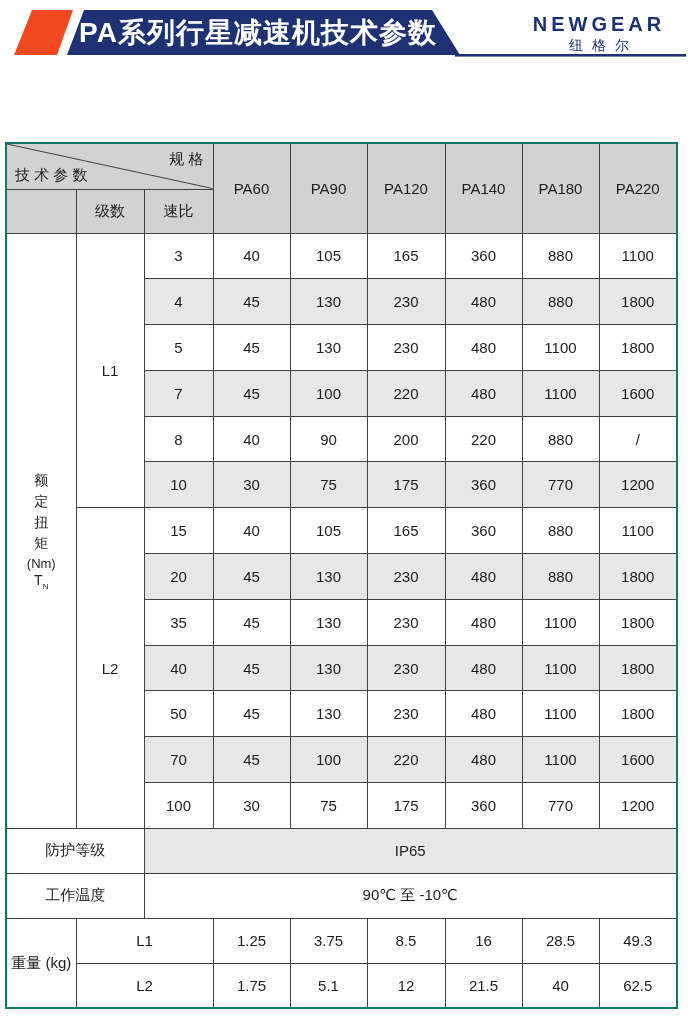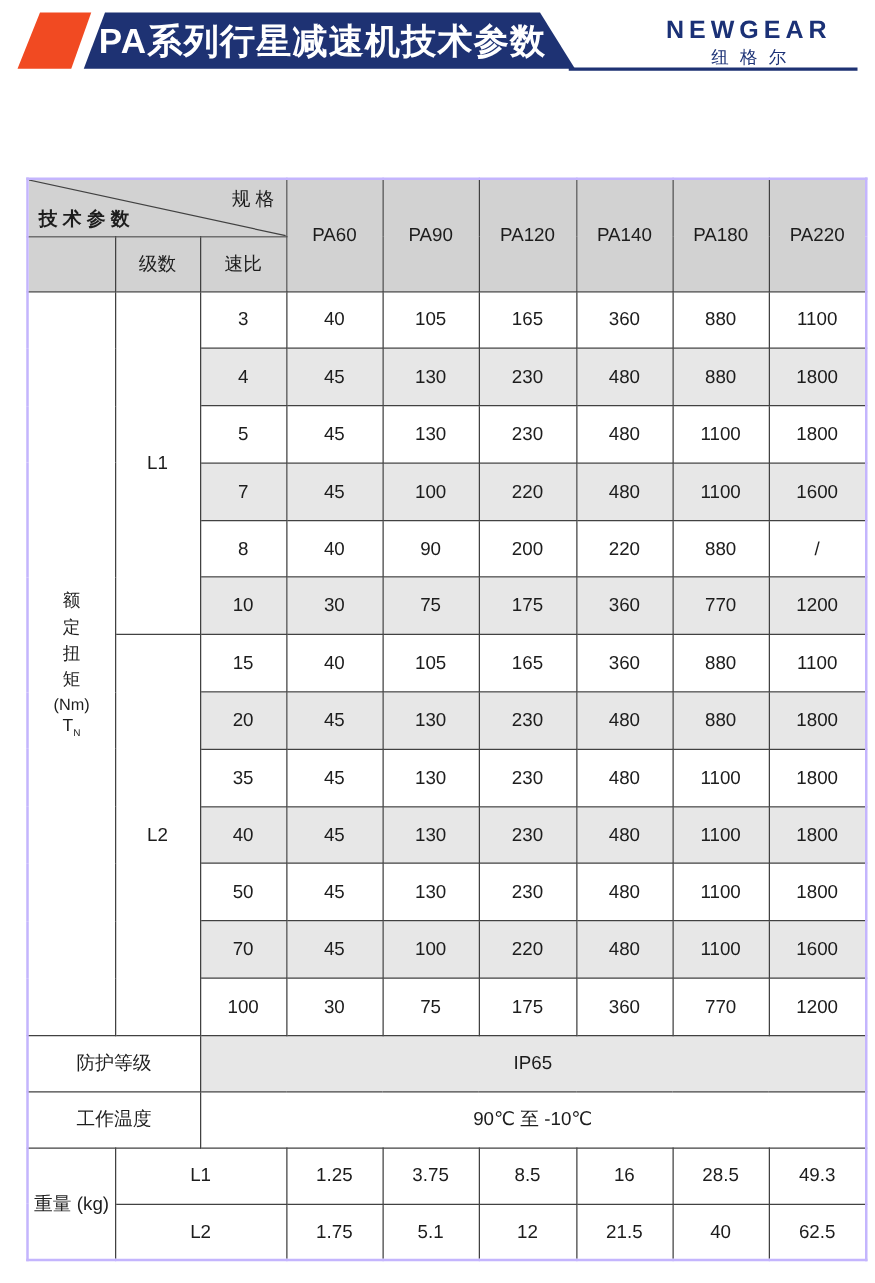--- a/index.html
+++ b/index.html
@@ -9,41 +9,41 @@
   
   .banner-svg{position:absolute;left:0;top:0;width:700px;height:62px;display:block;}
   .banner-title{position:absolute;left:84px;top:10px;width:348px;height:45px;
         display:flex;align-items:center;justify-content:center;
         color:#ffffff;font-size:28px;font-weight:bold;letter-spacing:1px;white-space:nowrap;}
   .logo{position:absolute;left:510px;top:13px;width:178px;text-align:center;color:#1b3176;}
   .logo-en{font-size:20px;font-weight:bold;letter-spacing:4px;white-space:nowrap;}
   .logo-cn{font-size:14px;font-weight:normal;letter-spacing:9px;margin-left:9px;margin-top:1px;white-space:nowrap;}
 
   
-  table.spec{position:absolute;left:21px;top:142px;width:671px;
+  table.spec{position:absolute;left:5px;top:142px;width:671px;
         border-collapse:collapse;table-layout:fixed;
-        border:2px solid #c4b5fd;}
+        border:2px solid #0f766e;}
   table.spec td{border:1px solid #414141;text-align:center;vertical-align:middle;
         font-size:15px;padding:0;background:#ffffff;overflow:hidden;}
   tr.hdr1{height:46px;} tr.hdr2{height:44px;}
   tr.d{height:45.8px;}
   tr.info{height:45px;}
   tr.hdr1 td, tr.hdr2 td{background:#d2d2d2;}
   tr.alt td{background:#e7e7e7;}
   td.model{font-size:15px;}
   td.lab{font-size:14px;}
   td.small-lab{font-size:13px;white-space:nowrap;margin-top:48px;}
   td.alt-bg{background:#e7e7e7 !important;}
 
   
   td.corner{position:relative;}
   .diag{position:absolute;left:0;top:0;width:100%;height:100%;}
   .diag line{stroke:#414141;stroke-width:1;vector-effect:non-scaling-stroke;}
   .c-spec{position:absolute;top:6px;right:9px;font-size:15px;}
-  .c-tech{position:absolute;bottom:4px;left:8px;font-size:15px;font-weight:bold;}
+  .c-tech{position:absolute;bottom:4px;left:8px;font-size:15px;}
 
   
   .t-vert{width:16px;margin:0 auto;font-size:14px;line-height:1.5;word-break:break-all;}
   .t-unit{font-size:13px;margin-top:2px;}
   .t-sym{font-size:14px;margin-top:1px;}
   .t-sym sub{font-size:8px;}
 </style>
 </head>
 <body>
 

